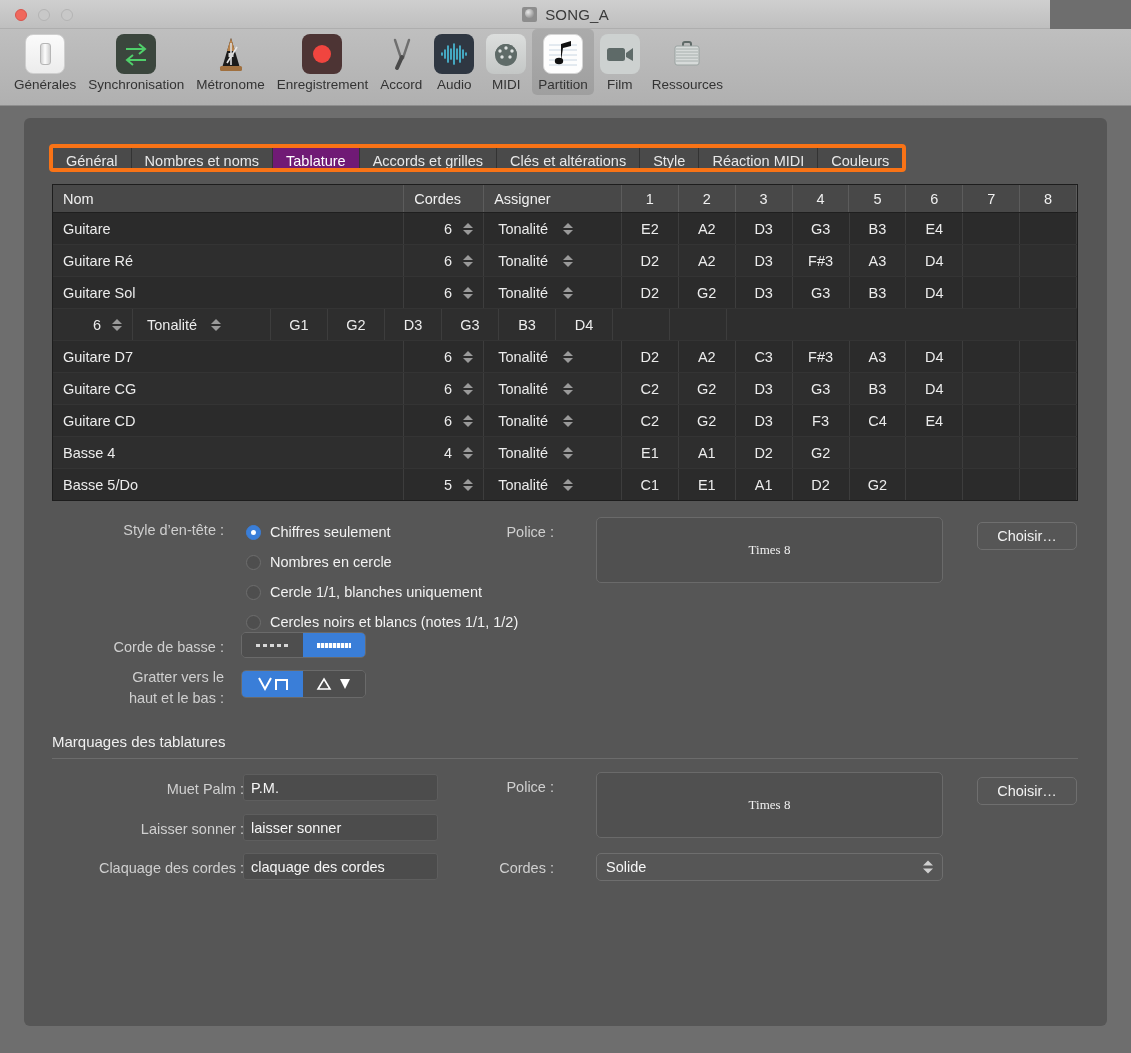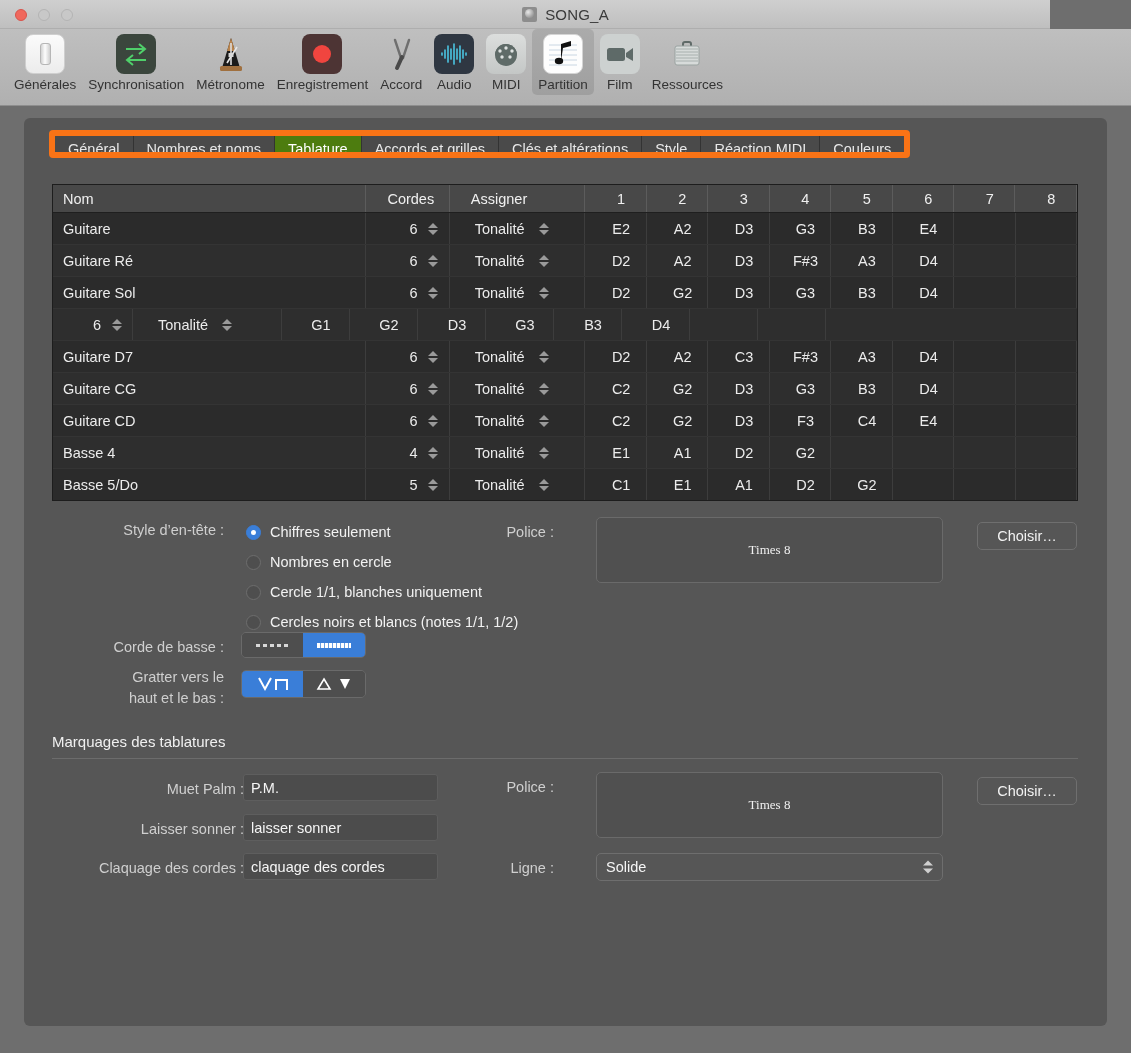--- a/index.html
+++ b/index.html
@@ -99,45 +99,45 @@
   
   #panel {
     position: absolute; left: 24px; top: 118px;
     width: 1083px; height: 908px;
     background: #565656;
     border-radius: 6px;
   }
 
   
   #tabbar {
-    position: absolute; left: 25px; top: 12px;
+    position: absolute; left: 25px; top: 26px;
     display: flex; height: 28px;
     border-radius: 4px; overflow: hidden;
-    border: 6px solid #f97316;
+    border: 4px solid #f97316;
   }
   .tab {
     display: flex; align-items: center; justify-content: center;
     padding: 0 13px; height: 26px;
     background: #4a4a4a;
     color: #e8e8e8; font-size: 14.5px;
     border-right: 1px solid #333;
     white-space: nowrap; cursor: default;
   }
   .tab:last-child { border-right: none; }
-  .tab.active { background: #4d7c0f; color: #fff; }
+  .tab.active { background: #701a75; color: #fff; }
 
   
   #table {
     position: absolute; left: 28px; top: 66px;
     width: 1026px; height: 317px;
     background: #2b2b2b;
     border: 1px solid #1d1d1d;
     overflow: hidden;
   }
-  .trow { display: flex; height: 32px; align-items: stretch; gap: 11px; }
+  .trow { display: flex; height: 32px; align-items: stretch; }
   .trow.header {
     height: 28px;
     background: #484848;
     border-bottom: 1px solid #1f1f1f;
   }
   .trow.body { border-bottom: 1px solid #343434; }
   .trow.body:nth-child(even) { background: #2e2e2e; }
   .trow.body:nth-child(odd)  { background: #2b2b2b; }
 
   .cell {
@@ -703,21 +703,21 @@
     <div class="lbl" style="position:absolute;left:60px;top:703px;width:160px;">Laisser sonner :</div>
     <div class="textfield" style="position:absolute;left:219px;top:696px;width:195px;height:27px;">laisser sonner</div>
 
     <div class="lbl" style="position:absolute;left:12px;top:742px;width:208px;">Claquage des cordes :</div>
     <div class="textfield" style="position:absolute;left:219px;top:735px;width:195px;height:27px;">claquage des cordes</div>
 
     <div class="lbl" style="position:absolute;left:470px;top:661px;width:60px;">Police :</div>
     <div class="fontbox" style="position:absolute;left:572px;top:654px;width:347px;height:66px;">Times 8</div>
     <div class="btn" style="position:absolute;left:953px;top:659px;width:100px;height:28px;">Choisir…</div>
 
-    <div class="lbl" style="position:absolute;left:470px;top:742px;width:60px;">Ligne :</div>
+    <div class="lbl" style="position:absolute;left:470px;top:742px;width:60px;">Cordes :</div>
     <div class="popup" style="position:absolute;left:572px;top:735px;width:347px;height:28px;">
       <span>Solide</span>
       <span class="arrows">
         <span class="up"></span>
           <span class="dn"></span>
       </span>
     </div>
 
   </div>
 </div>

